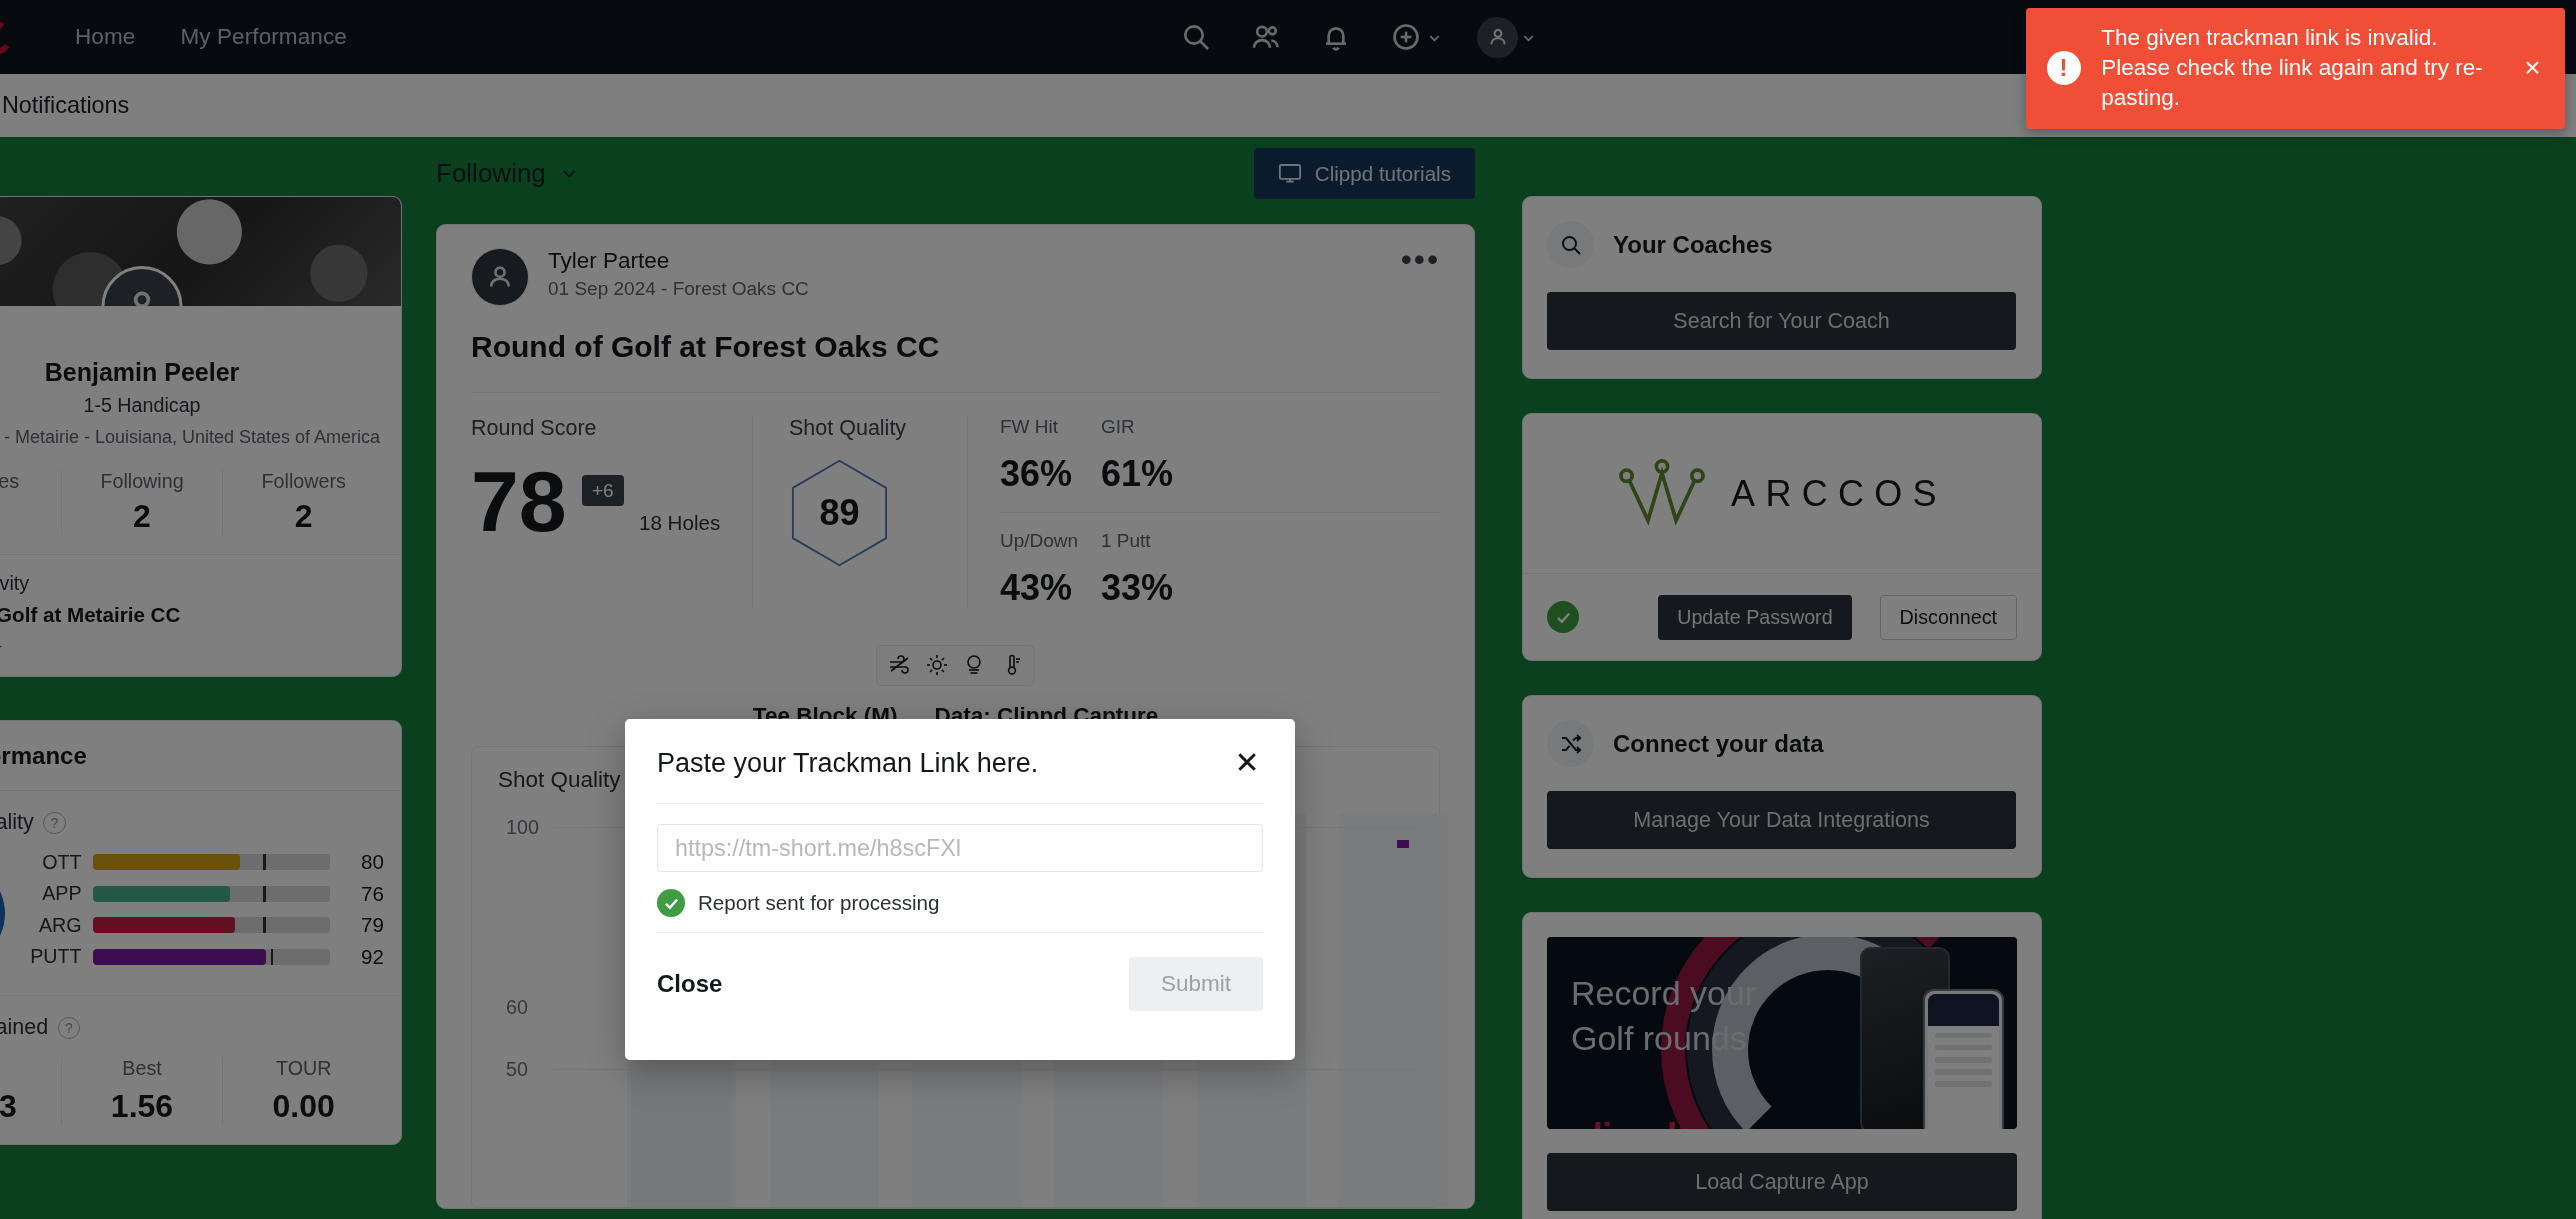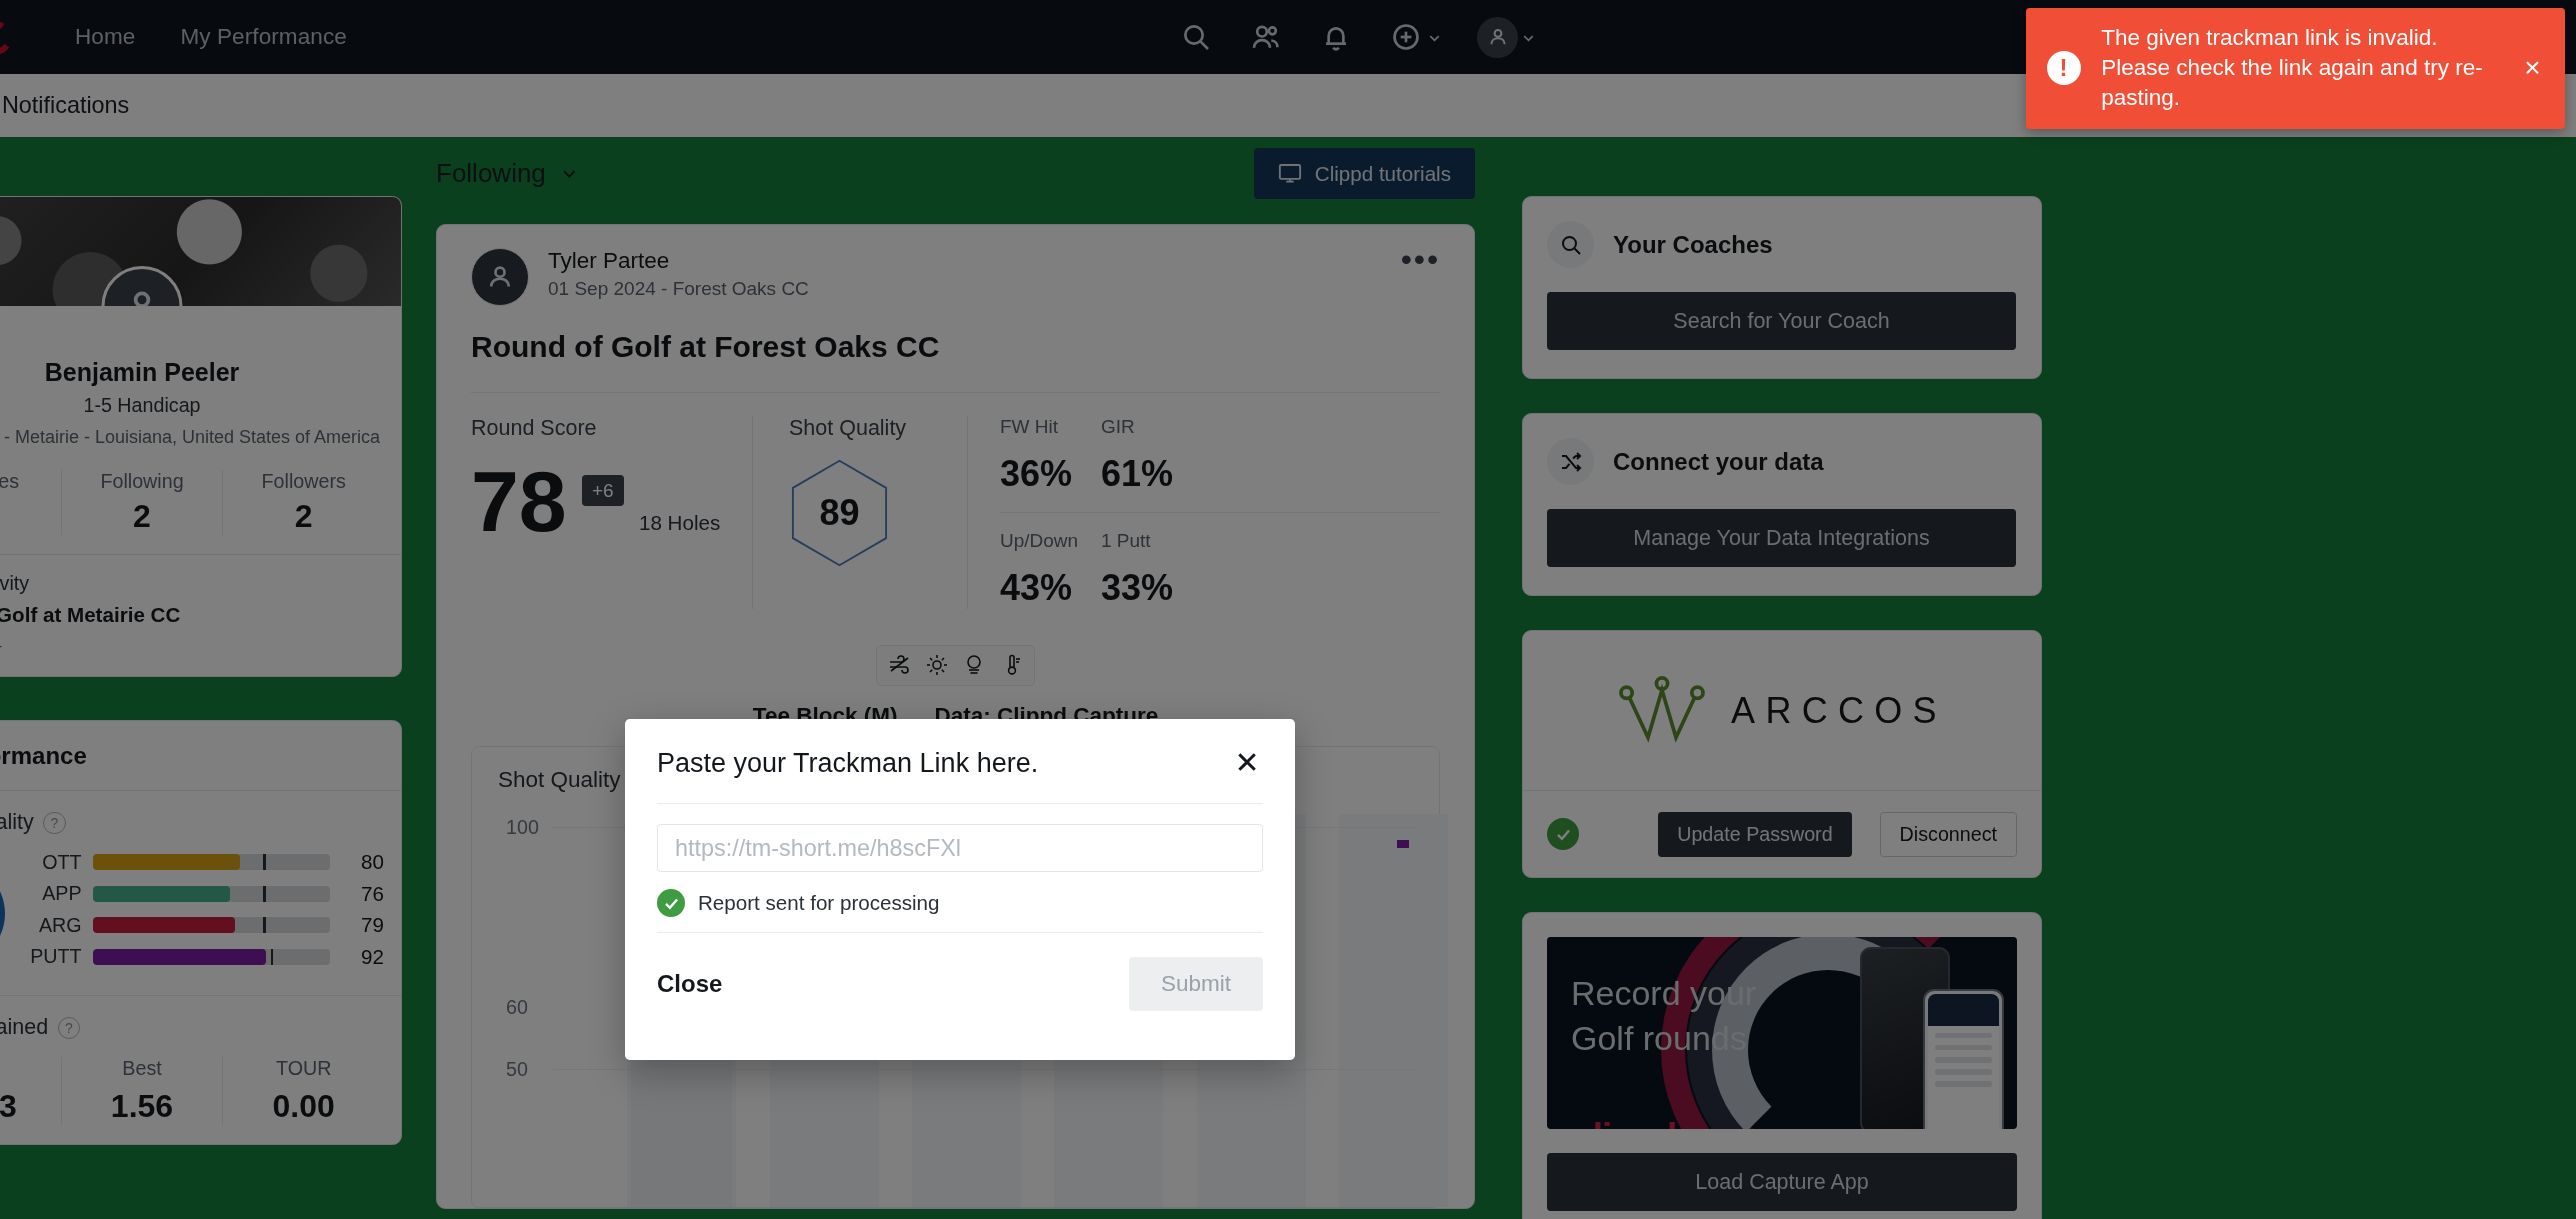--- a/index.html
+++ b/index.html
@@ -658,56 +658,56 @@
                   <circle cx="10.5" cy="10.5" r="6.5"></circle>
                   <line x1="15.5" y1="15.5" x2="21" y2="21"></line>
                 </svg>
             </div>
             <div class="rc-title">Your Coaches</div>
           </div>
           <button class="rc-btn">Search for Your Coach</button>
         </div>
 
         <div class="rc">
-          <div class="rc-head">
-            <div class="rc-ico">
-              <svg viewBox="0 0 24 24">
-                  <path d="M3 6h4l10 12h4"></path>
-                  <path d="M3 18h4l3.5-4.2"></path>
-                  <path d="M14 8.4L17 6h4"></path>
-                  <polyline points="18,3 21,6 18,9"></polyline>
-                  <polyline points="18,15 21,18 18,21"></polyline>
-                </svg>
-            </div>
-            <div class="rc-title">Connect your data</div>
-          </div>
-          <button class="rc-btn">Manage Your Data Integrations</button>
-        </div>
-
-        <div class="rc">
           <div class="arccos-logo">
             <svg viewBox="0 0 96 74">
               <g fill="none" stroke="#5a8a2f" stroke-width="4">
                 <circle cx="10" cy="18" r="6"></circle>
                   <circle cx="48" cy="8" r="6"></circle>
                   <circle cx="86" cy="18" r="6"></circle>
                 <path d="M13 23 L33 66 L48 15 L63 66 L83 23"></path>
               </g>
             </svg>
             <div class="arccos-word">ARCCOS</div>
           </div>
           <div class="arccos-foot">
             <div class="check-green">
               <svg viewBox="0 0 24 24">
                   <polyline points="5,12.5 10,17.5 19,7"></polyline>
                 </svg>
             </div>
             <button class="btn-dark-sm">Update Password</button>
             <button class="btn-outline-sm">Disconnect</button>
           </div>
+        </div>
+
+        <div class="rc">
+          <div class="rc-head">
+            <div class="rc-ico">
+              <svg viewBox="0 0 24 24">
+                  <path d="M3 6h4l10 12h4"></path>
+                  <path d="M3 18h4l3.5-4.2"></path>
+                  <path d="M14 8.4L17 6h4"></path>
+                  <polyline points="18,3 21,6 18,9"></polyline>
+                  <polyline points="18,15 21,18 18,21"></polyline>
+                </svg>
+            </div>
+            <div class="rc-title">Connect your data</div>
+          </div>
+          <button class="rc-btn">Manage Your Data Integrations</button>
         </div>
 
         <div class="rc">
           <div class="promo">
             <div class="promo-img">
               <div class="promo-ring2"></div>
               <div class="promo-ring"></div>
               <div class="promo-ring3"></div>
               <div class="promo-txt">
                 <div class="promo-line">Record your</div>

